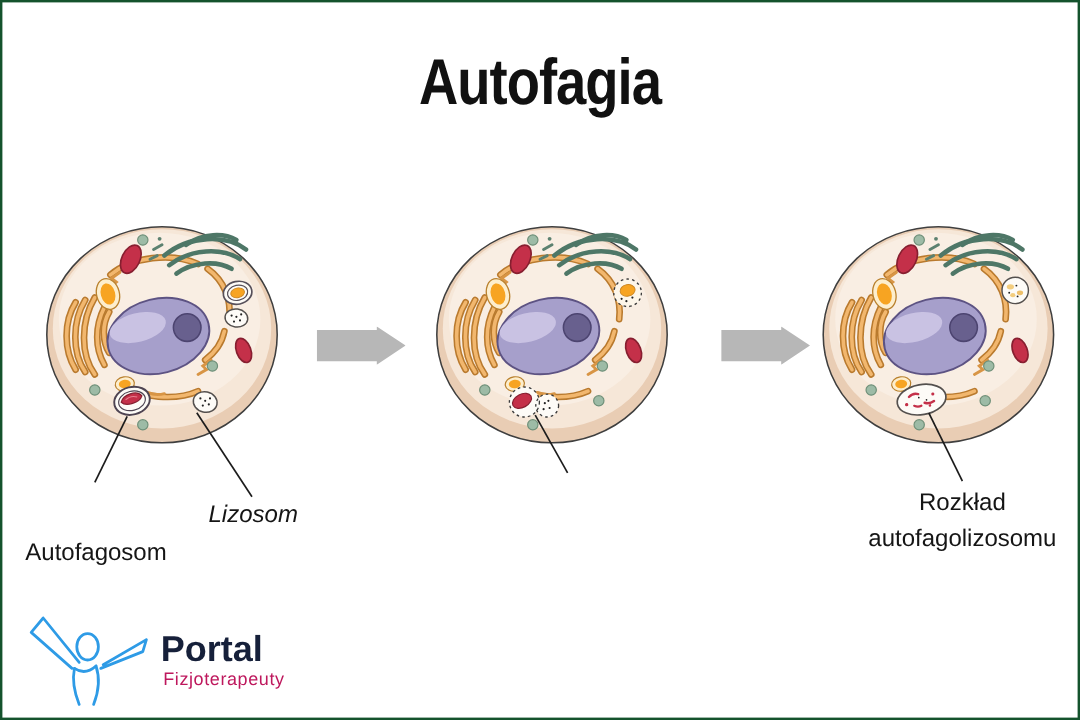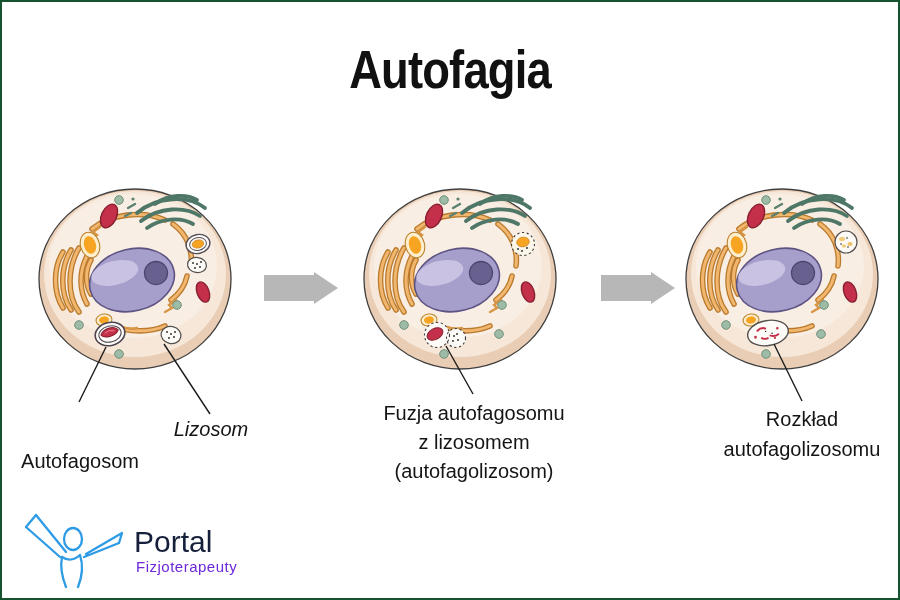--- a/index.html
+++ b/index.html
@@ -35,22 +35,22 @@
   .golgi{fill:none;stroke:#4e7767;stroke-width:3.8;stroke-linecap:round;}
   .gdot{fill:#9dbba6;stroke:#6f9079;stroke-width:1;}
   .mito{fill:#c43049;stroke:#871f30;stroke-width:1.4;}
   .whiteblob{fill:#fdfbf7;stroke:#54504e;stroke-width:1.2;}
   .speck{fill:#222;}
   .dash{stroke-dasharray:2.2,2.6;}
   
   #logo{position:absolute;left:14px;top:503px;width:240px;height:90px;}
   #logo-figure{position:absolute;left:0;top:0;width:110px;height:85px;}
   .logo-stroke{fill:none;stroke:#2e9be6;stroke-width:2.3;stroke-linecap:round;stroke-linejoin:round;}
-  #logo-title{position:absolute;left:118px;top:20px;font-size:30px;font-weight:normal;color:#16203a;letter-spacing:0;}
-  #logo-subtitle{position:absolute;left:120px;top:53px;font-size:15px;color:#6d28d9;letter-spacing:0.5px;}
+  #logo-title{position:absolute;left:118px;top:20px;font-size:30px;font-weight:bold;color:#16203a;letter-spacing:0;}
+  #logo-subtitle{position:absolute;left:120px;top:53px;font-size:15px;color:#be185d;letter-spacing:0.5px;}
 </style>
 </head>
 <body>
 
 <div id="stage">
 
   <svg width="0" height="0" style="position:absolute" aria-hidden="true">
     <defs>
       <g id="er-paths">
         <path d="M57,45 C75,30 108,26 130,36"></path>
@@ -199,25 +199,20 @@
 
   <svg id="lines-overlay">
     <line class="leader" x1="104" y1="345" x2="77" y2="400"></line>
     <line class="leader" x1="162" y1="342" x2="208" y2="412"></line>
     <line class="leader" x1="444" y1="344" x2="471" y2="392"></line>
     <line class="leader" x1="772" y1="342" x2="800" y2="399"></line>
   </svg>
 
   <div id="lbl-autophagosome" class="lbl">Autofagosom</div>
   <div id="lbl-lysosome" class="lbl">Lizosom</div>
-  <div id="lbl-fusion" class="lbl">
-    <div>Fuzja autofagosomu</div>
-    <div>z lizosomem</div>
-    <div>(autofagolizosom)</div>
-  </div>
   <div id="lbl-breakdown" class="lbl">
     <div>Rozkład</div>
     <div>autofagolizosomu</div>
   </div>
 
   <div id="logo">
     <svg id="logo-figure" viewBox="0 0 110 85">
       <ellipse class="logo-stroke" cx="57" cy="34" rx="9" ry="11"></ellipse>
       <path class="logo-stroke" d="M10,22 L44,52 M20,10 L50,47 M10,22 L20,10"></path>
       <path class="logo-stroke" d="M106,28 L70,49 M103,38 L68,52 M106,28 L103,38"></path>

